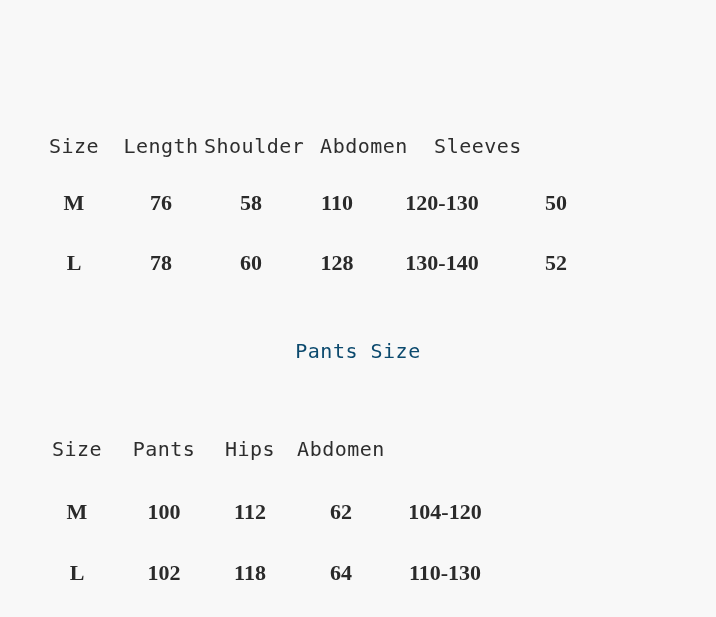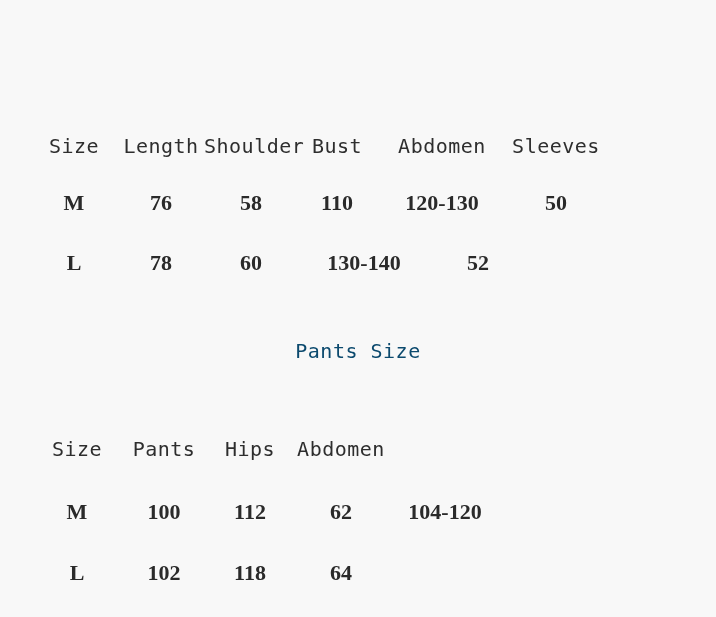--- a/index.html
+++ b/index.html
@@ -92,38 +92,38 @@
 </style>
 </head>
 <body>
 
 <div id="size-chart">
 
   <div class="row hdr t1" id="t1-head">
     <span class="cell c0">Size</span>
     <span class="cell c1">Length</span>
     <span class="cell c2">Shoulder</span>
-    <span class="cell c3">Bust</span>
     <span class="cell c4">Abdomen</span>
     <span class="cell c5">Sleeves</span>
   </div>
 
   <div class="row data t1" id="t1-row-m">
     <span class="cell c0">M</span>
     <span class="cell c1">76</span>
     <span class="cell c2">58</span>
     <span class="cell c3">110</span>
     <span class="cell c4">120-130</span>
     <span class="cell c5">50</span>
   </div>
 
   <div class="row data t1" id="t1-row-l">
     <span class="cell c0">L</span>
     <span class="cell c1">78</span>
     <span class="cell c2">60</span>
+    <span class="cell c3">128</span>
     <span class="cell c4">130-140</span>
     <span class="cell c5">52</span>
   </div>
 
   <div id="pants-title">Pants Size</div>
 
   <div class="row hdr t2" id="t2-head">
     <span class="cell c0">Size</span>
     <span class="cell c1">Pants</span>
     <span class="cell c2">Hips</span>
@@ -136,15 +136,16 @@
     <span class="cell c2">112</span>
     <span class="cell c3">62</span>
     <span class="cell c4">104-120</span>
   </div>
 
   <div class="row data t2" id="t2-row-l">
     <span class="cell c0">L</span>
     <span class="cell c1">102</span>
     <span class="cell c2">118</span>
     <span class="cell c3">64</span>
+    <span class="cell c4">110-130</span>
   </div>
 
 </div>
 
 </body></html>

